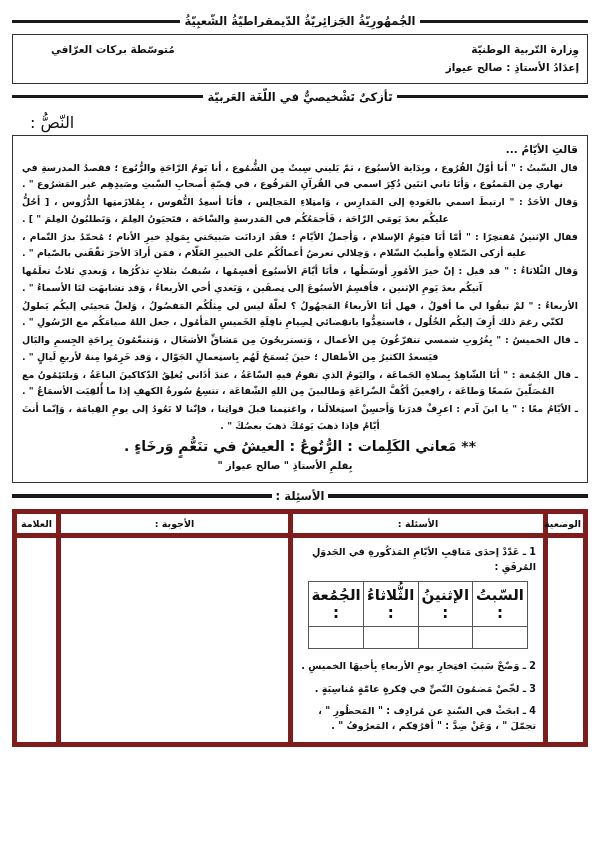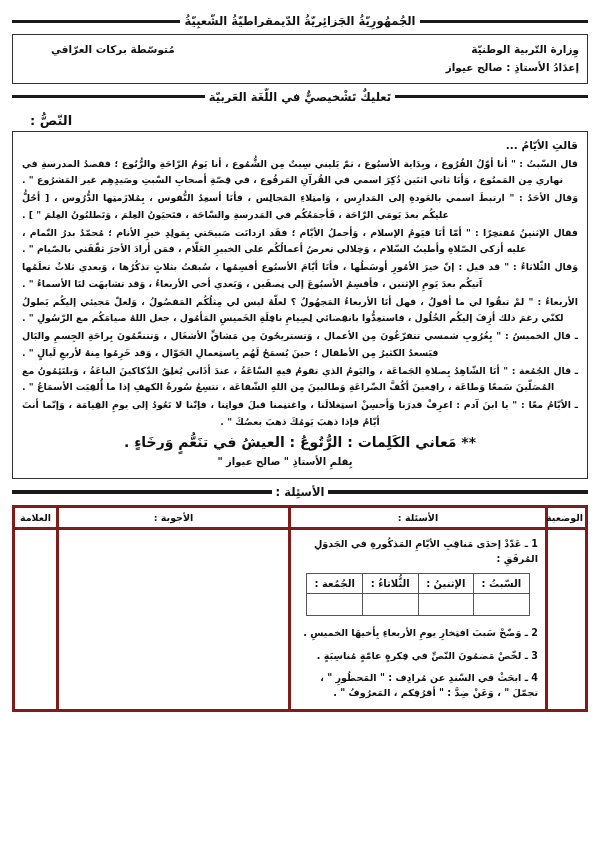--- a/index.html
+++ b/index.html
@@ -55,22 +55,22 @@
     align-items: baseline;
     font-size: 10.5px;
     font-weight: bold;
     line-height: 1.75;
   }
   .id-row .right { text-align: right; }
   .id-row .left  { text-align: left; padding-left: 30px;}
 
   
   .section-label {
-    font-size: 13px;
-    font-weight: bold;
+    font-size: 16px;
+    font-weight: normal;
     text-align: left;
     padding: 3px 0 3px 18px;
   }
 
   
   .text-box {
     border: 1px solid #333;
     padding: 7px 9px 9px 9px;
     margin: 0 0 4px 0;
   }
@@ -112,21 +112,21 @@
   }
 
   
   table.q-table {
     width: 100%;
     border-collapse: collapse;
     table-layout: fixed;
   }
   table.q-table th,
   table.q-table td {
-    border: 3px solid #7f1d1d;
+    border: 5px solid #7f1d1d;
     vertical-align: top;
   }
   table.q-table th {
     font-size: 9.5px;
     font-weight: bold;
     text-align: center;
     padding: 4px 2px;
     height: 20px;
   }
   .col-situation { width: 40px; }
@@ -148,21 +148,21 @@
 
   
   table.days {
     width: 93%;
     margin: 5px auto 9px auto;
     border-collapse: collapse;
     table-layout: fixed;
   }
   table.days td {
     border: 1px solid #555;
-    font-size: 10px;
+    font-size: 15px;
     font-weight: bold;
     text-align: center;
     padding: 4px 2px;
   }
   table.days tr.empty td { height: 22px; }
 </style>
 </head>
 <body>
 
 <div class="page">
@@ -178,21 +178,21 @@
       <div class="right">وِزارة التّربية الوطنيّة</div>
       <div class="left">مُتوسّطة بركات العرّافي</div>
     </div>
     <div class="id-row">
       <div class="left">إعدَادُ الأستاذِ : صالح عيواز</div>
     </div>
   </div>
 
   <div class="rule-title">
     <div class="bar"></div>
-    <div class="txt">تَعليكٌ تَشْخيصيٌّ في اللّغَة العَربيّة</div>
+    <div class="txt">تَأزكىٌ تَشْخيصيٌّ في اللّغَة العَربيّة</div>
     <div class="bar"></div>
   </div>
 
   <div class="section-label">النّصُّ :</div>
 
   <div class="text-box">
     <div class="passage-title">قالتِ الأيّامُ ...</div>
 
     <p class="para">قال السّبتُ : " أنا أوّلُ الفُرُوع ، وبِدَاية الأسبُوع ، ثمّ يَليني سِبتٌ مِن الشُّمُوع ، أنا يَومُ الرّاحَةِ والرُّتُوع ؛ فقصدُ المدرسةِ في نهاري مِن المَمنُوع ، وَأنَا ثاني اثنَين ذُكِرَ اسمي في القُرآنِ المَرفُوع ، في قِصّةِ أصحابِ السّبتِ وصَيدِهِم غير المَشرُوع " .</p>
     <p class="para">وَقال الأحَدُ : " ارتبطَ اسمي بالعَودةِ إلى المَدارِس ، وَامتِلاءِ المَجالِس ، فأنَا أسعِدُ النُّفوس ، بِمُلازَمتِها الدُّرُوس ، [ أحُلُّ عليكُم بعدَ يَومَي الرّاحَة ، فَأجمَعُكُم في المَدرسةِ والسّاحَة ، فتَحيَونُ العِلمَ ، وَتَطلبُونُ العِلمَ " ] .</p>

